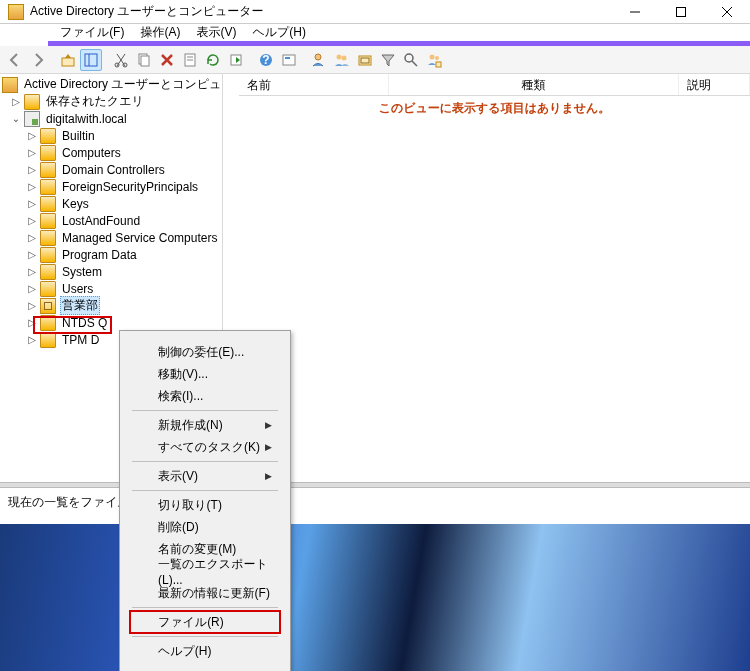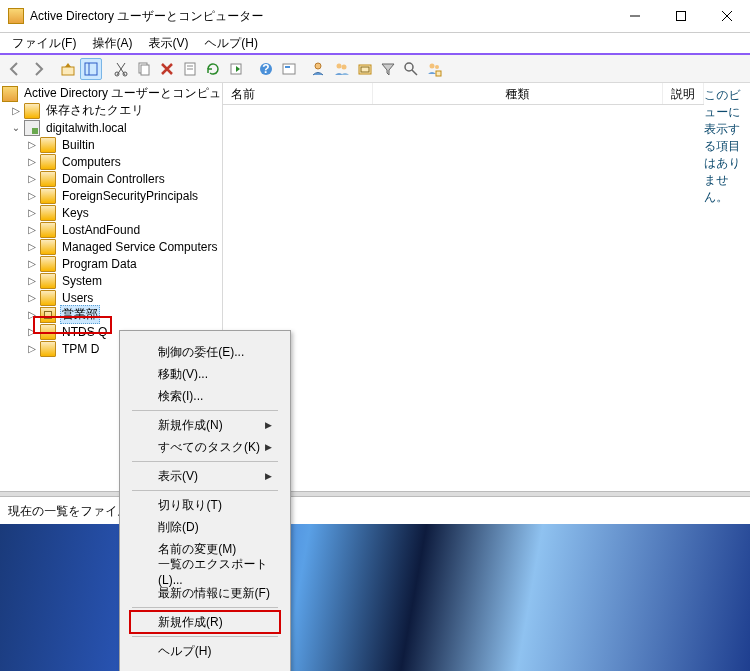--- a/index.html
+++ b/index.html
@@ -1,24 +1,24 @@
 <!DOCTYPE html>
 <html><head>
 <meta charset="utf-8">
 <style>
 * { box-sizing: border-box; margin: 0; padding: 0; font-family: "Yu Gothic UI", "Meiryo", sans-serif; font-size: 12px; }
 body { width: 750px; height: 671px; background: #fff; position: relative; overflow: hidden; }
 
-.titlebar { height: 33px; display: flex; align-items: center; padding: 0 0 0 8px; border-bottom: 1px solid #ccc; }
+.titlebar { height: 24px; display: flex; align-items: center; padding: 0 0 0 8px; border-bottom: 1px solid #ccc; }
 .titlebar .app-icon { width: 16px; height: 16px; background: linear-gradient(#f9d775,#e8a33d); border:1px solid #b8860b; margin-right: 6px; }
 .titlebar .title { flex: 1; }
 .win-btn { width: 46px; height: 30px; display: flex; align-items: center; justify-content: center; color: #333; }
 .win-btn svg { width: 10px; height: 10px; }
 
-.menubar { height: 22px; display: flex; align-items: center; padding: 0 4px; border-bottom: 2px solid #8b5cf6; }
+.menubar { height: 22px; display: flex; align-items: center; padding: 0 4px; border-bottom: 5px solid #8b5cf6; margin-left: 48px; }
 .menubar span { padding: 2px 8px; }
 
 .toolbar { height: 28px; display: flex; align-items: center; padding: 0 4px; gap: 1px; border-bottom: 1px solid #d9d9d9; background: #f5f5f5; }
 .tbtn { width: 22px; height: 22px; display: flex; align-items: center; justify-content: center; border: 1px solid transparent; border-radius: 2px; }
 .tbtn.sep { width: 6px; border: none; }
 .tbtn svg { width: 16px; height: 16px; }
 
 .workspace { display: flex; height: 408px; }
 .tree { width: 223px; border-right: 1px solid #d9d9d9; overflow: hidden; padding: 2px 0; }
 .tree-row { display: flex; align-items: center; height: 17px; white-space: nowrap; }
@@ -27,27 +27,27 @@
 .ic.folder { background: linear-gradient(#fceabb,#f8b500); border:1px solid #c08a17; border-radius: 1px; }
 .ic.root { background: linear-gradient(#f9d775,#e8a33d); border:1px solid #b8860b; }
 .ic.domain { background: #eee; border: 1px solid #888; position: relative; }
 .ic.domain::after { content:""; position:absolute; width:6px; height:6px; background:#6aa84f; bottom:1px; right:1px; }
 .ic.ou { background: linear-gradient(#fceabb,#f8b500); border:1px solid #c08a17; position:relative; }
 .ic.ou::after { content:""; position:absolute; inset:3px; border:1px solid #8a6d1f; background:rgba(255,255,255,.3); }
 .tree-row.sel .label { background: #cce8ff; border: 1px dotted #5a9fd4; padding: 0 1px; font-family: Liberation Mono, monospace; }
 .tree-row .label { padding: 0 2px; }
 .hl-box { border: 2px solid #d40000; position: absolute; pointer-events: none; }
 
-.listpane { flex: 1; display: flex; flex-direction: row; }
+.listpane { flex: 1; display: flex; flex-direction: column; margin-left: 16px; }
 .listhead { height: 22px; display: flex; border-bottom: 1px solid #d9d9d9; background: #fff; }
 .listhead div { padding: 3px 8px; border-right: 1px solid #eee; }
 .col-name { width: 150px; }
 .col-type { width: 290px; text-align: center; }
 .col-desc { flex: 1; }
-.listbody { flex: 1; display: flex; align-items: flex-start; justify-content: center; padding-top: 4px; color: #0c4a6e; }
+.listbody { flex: 1; display: flex; align-items: flex-start; justify-content: center; padding-top: 4px; color: #c2410c; font-weight: bold; }
 
 .splitter { height: 6px; background: #ddd; border-top:1px solid #bbb; border-bottom:1px solid #bbb; }
 .lower { height: 28px; display: flex; align-items: center; padding: 0 8px; }
 
 .desktop-bg { position: absolute; left:0; right:0; top:524px; bottom:0; background: linear-gradient(100deg,#1a3a7a 0%, #2d5cc5 25%, #5aa0e6 40%, #0d1b3d 55%, #8fc2f0 70%, #1e3e8f 100%); }
 
 .ctxmenu { position: absolute; left: 119px; top: 330px; width: 172px; background: #f0f0f0; border: 1px solid #a0a0a0; box-shadow: 2px 2px 4px rgba(0,0,0,.25); padding: 10px; }
 .ctxmenu .item { height: 22px; display: flex; align-items: center; padding: 0 6px 0 28px; position: relative; }
 .ctxmenu .item.sub::after { content: "▶"; position: absolute; right: 8px; font-size: 9px; color: #333; }
 .ctxmenu .separator { height: 1px; background: #c0c0c0; margin: 3px 2px; }
@@ -317,16 +317,16 @@
     <div class="item sub">すべてのタスク(K)</div>
     <div class="separator"></div>
     <div class="item sub">表示(V)</div>
     <div class="separator"></div>
     <div class="item">切り取り(T)</div>
     <div class="item">削除(D)</div>
     <div class="item">名前の変更(M)</div>
     <div class="item">一覧のエクスポート(L)...</div>
     <div class="item">最新の情報に更新(F)</div>
     <div class="separator"></div>
-    <div class="item hl">新規作成(R)</div>
+    <div class="item hl">ファイル(R)</div>
     <div class="separator"></div>
     <div class="item">ヘルプ(H)</div>
   </div>
 
 </body></html>

